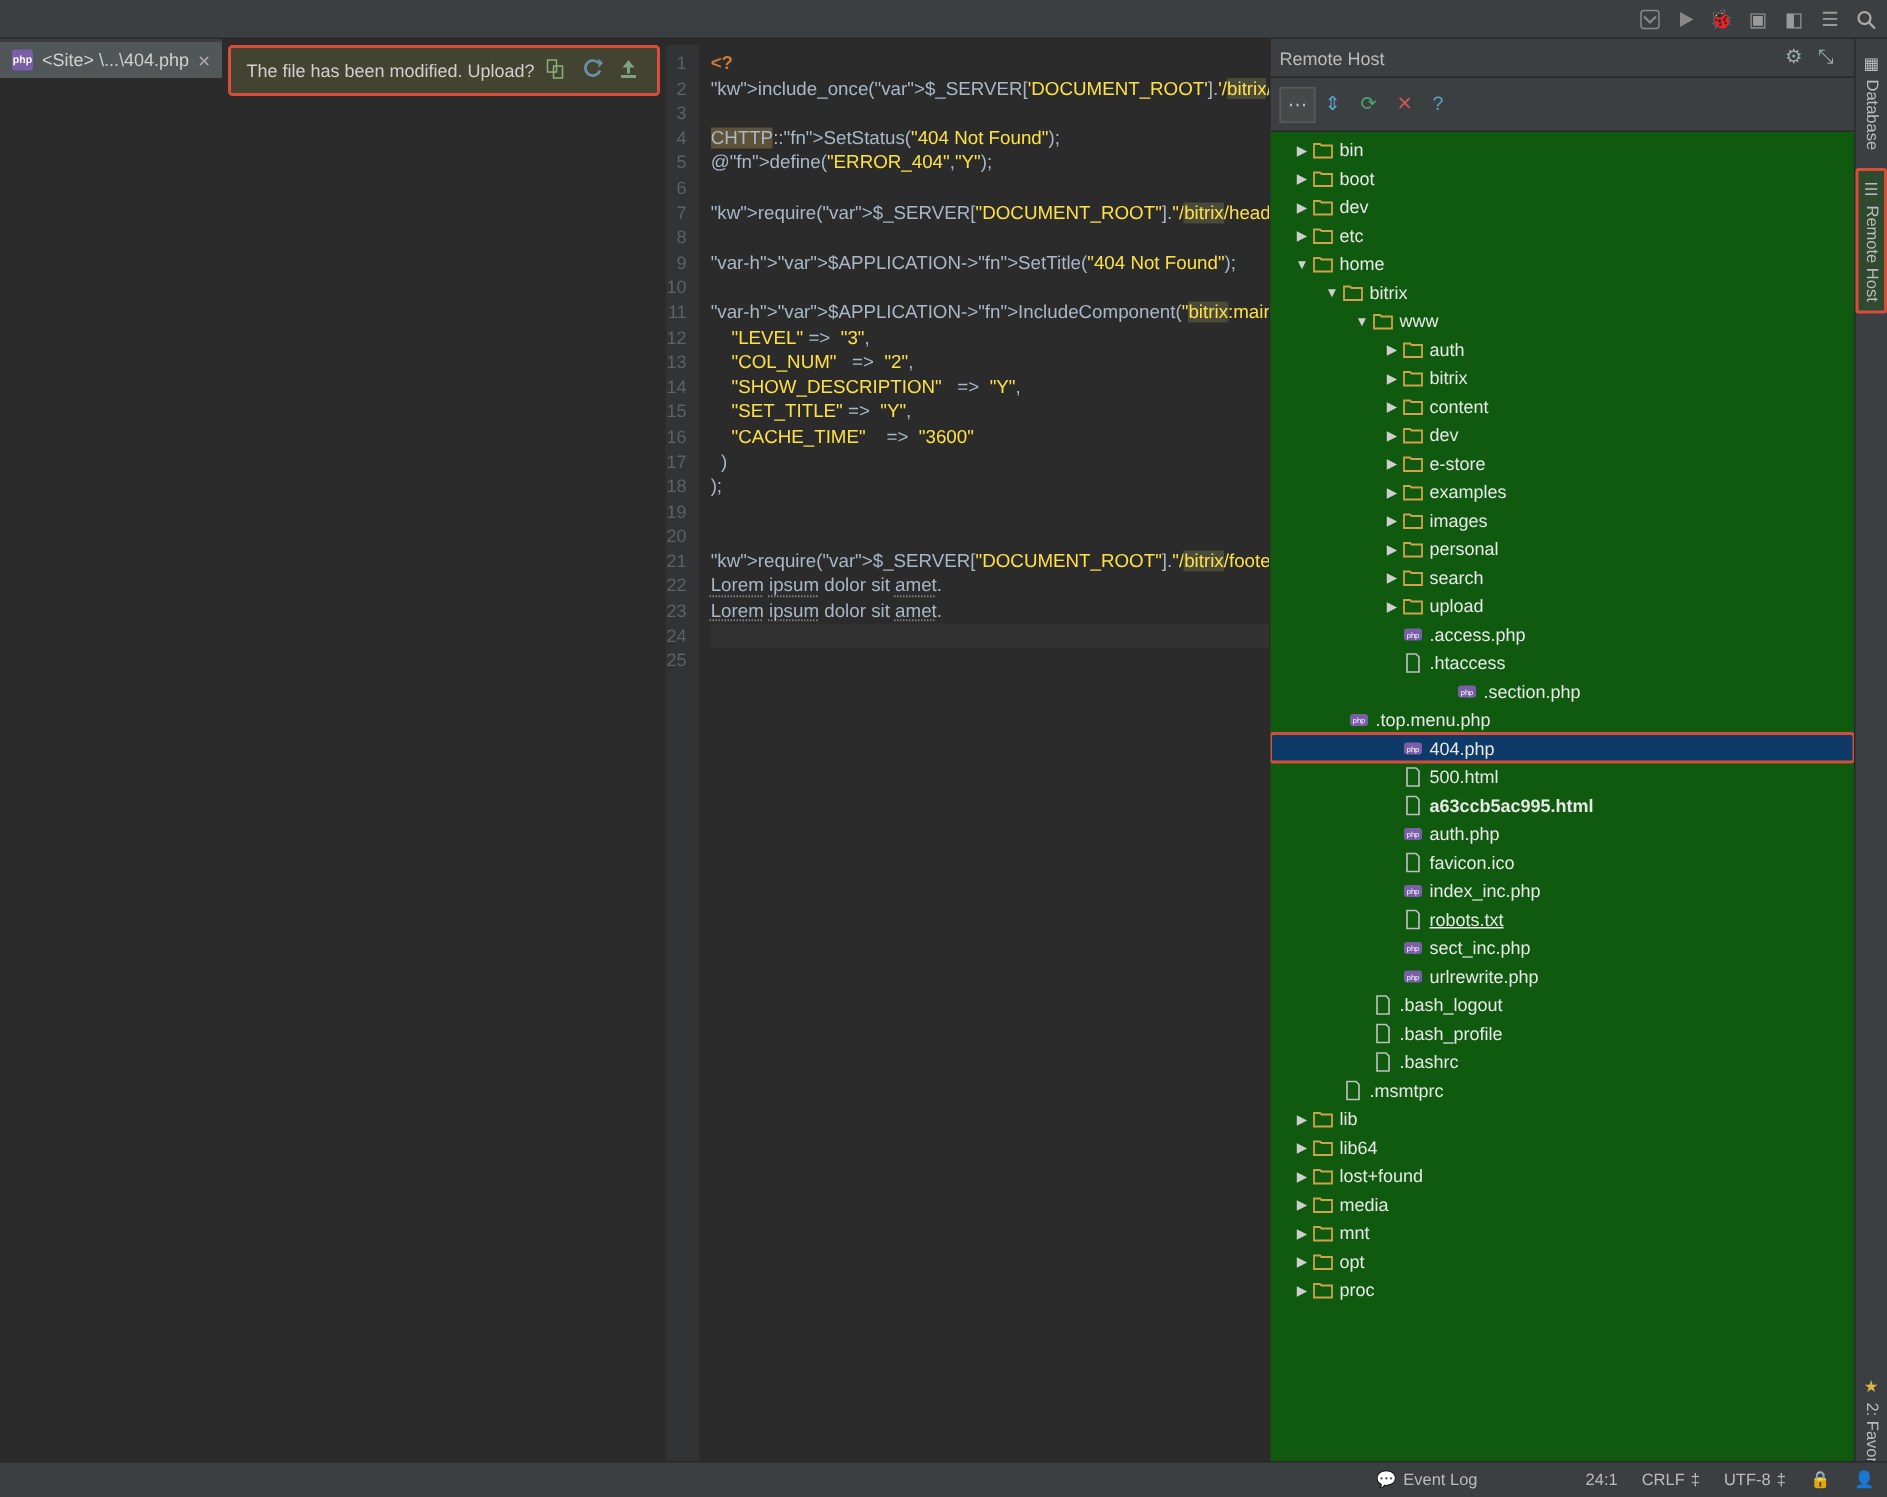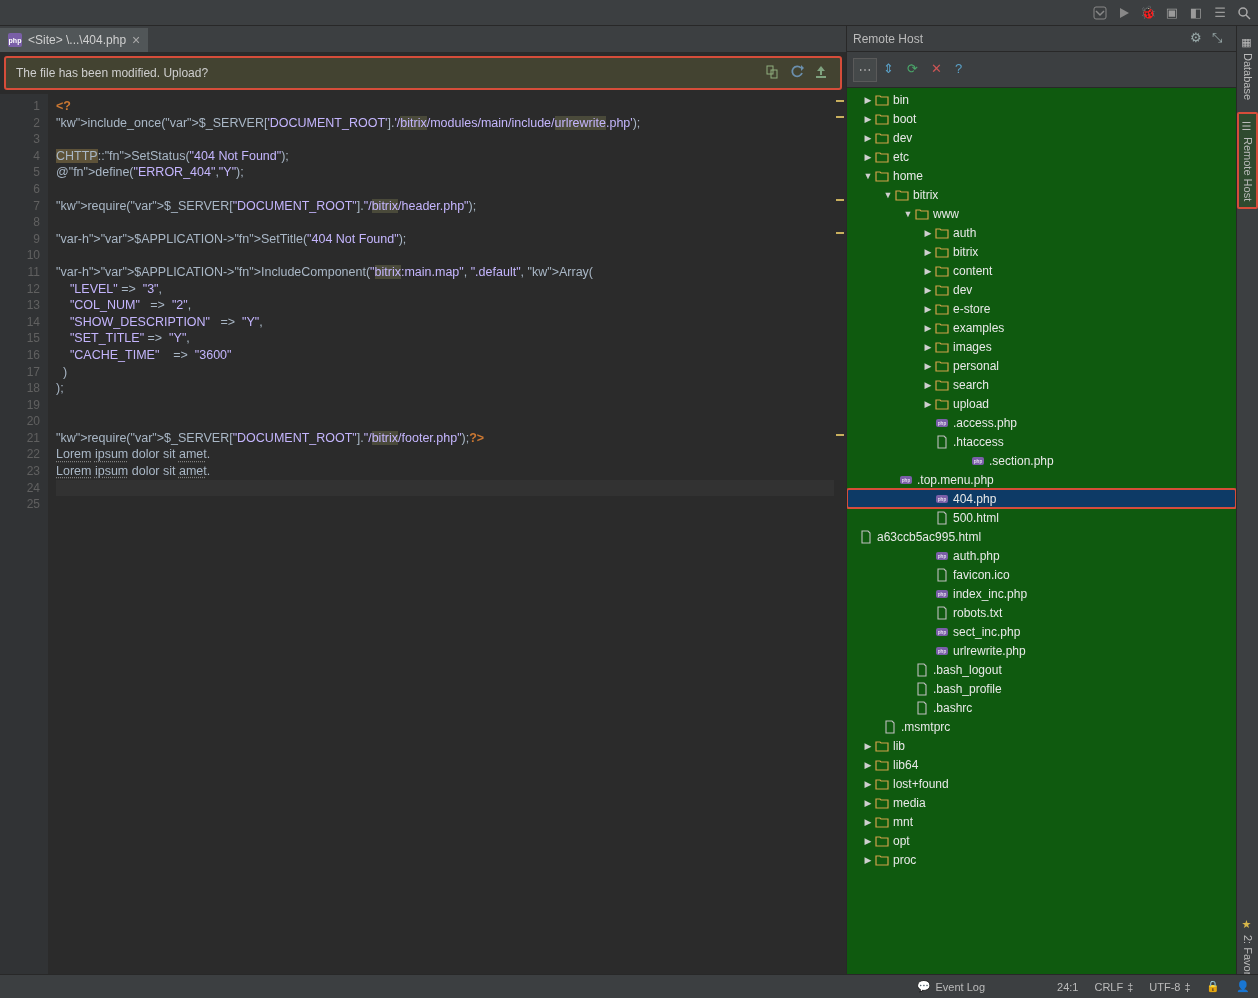--- a/index.html
+++ b/index.html
@@ -4,21 +4,21 @@
 <style>
   * { margin: 0; padding: 0; box-sizing: border-box; font-family: "Segoe UI", Arial, sans-serif; }
   body { width: 1258px; height: 998px; background: #2b2b2b; color: #bbb; overflow: hidden; font-size: 13px; }
 
   
   .top-toolbar { height: 26px; background: #3c3f41; border-bottom: 1px solid #282828; display: flex; justify-content: flex-end; align-items: center; padding-right: 6px; gap: 8px; }
   .top-toolbar .ticon { width: 16px; height: 16px; display: inline-flex; align-items: center; justify-content: center; color: #9a9a9a; }
 
   
   .main { display: flex; height: calc(100% - 26px); }
-  .left { flex: 1; display: flex; flex-direction: column; min-width: 0; }
+  .left { flex: 1; display: flex; min-width: 0; }
   .right { width: 390px; background: #3c3f41; display:flex; flex-direction:column; border-left:1px solid #282828;}
   .right-strip { width: 22px; background: #3c3f41; border-left:1px solid #282828; display:flex; flex-direction:column; align-items:center;}
 
   
   .tabbar { height: 26px; background: #3c3f41; display:flex; align-items:flex-end; }
   .tab { height: 24px; background:#515658; color:#d0d0d0; display:flex; align-items:center; padding:0 8px; gap:6px; font-size:12px;}
   .tab .close-x { color:#aaa; font-size:14px;}
   .php-badge { width:14px; height:14px; background:#7a5fa8; border-radius:2px; display:inline-flex; align-items:center; justify-content:center; font-size:7px; color:#fff; font-weight:bold;}
 
   
@@ -30,21 +30,21 @@
   .editor { flex:1; display:flex; background:#2b2b2b; overflow:hidden; margin-top:4px;}
   .gutter { width:48px; background:#313335; color:#606060; text-align:right; padding:4px 8px 0 0; font-family:monospace; font-size:12px; line-height:16.6px;}
   .gutter div { height:16.6px;}
   .code { flex:1; padding:4px 0 0 8px; font-family:monospace; font-size:12.5px; line-height:16.6px; white-space:pre; color:#a9b7c6; position:relative; }
   .code .ln { height:16.6px; }
   .cursor-line { background:#323232; }
   .rmargin { width:12px; background:#2b2b2b; position:relative;}
   .rmargin .mark { position:absolute; right:2px; width:8px; height:2px; background:#c9b05e;}
   
   .kw  { color:#cc7832; font-weight:bold;}
-  .str { color:#c4b5fd;}
+  .str { color:#fde047;}
   .var-h { color:#a9b7c6; background:#5e5339;}
   .hint { background:#4a4a3a;}
   .under { text-decoration: underline dotted #808080; text-underline-offset:2px;}
 
   
   .rh-header { height:26px; display:flex; align-items:center; padding:0 6px; gap:4px; border-bottom:1px solid #282828;}
   .rh-header .title { flex:1; font-size:12px; color:#bbbbbb; }
   .rh-tool  { height:36px; display:flex; align-items:center; padding:4px 6px; gap:6px; border-bottom:1px solid #282828;}
   .combo { flex:1; height:24px; background:#45494a; border:1px solid #5a5a5a; display:flex; align-items:center; padding:0 6px; gap:6px; font-size:12px; color:#ddd;}
   .combo .dd { margin-left:auto; border-left:1px solid #5a5a5a; padding-left:6px;}
@@ -389,21 +389,21 @@
         </div>
         <div class="row" style="padding-left: 76px;">
           <span class="arrow empty">▶</span>
           <span class="ficon">
             <svg width="14" height="14" viewBox="0 0 14 14">
               <path d="M3 1h6l2 2v10H3z" fill="none" stroke="#c0c0c0" stroke-width="1.1"></path>
             </svg>
           </span>
           <span>500.html</span>
         </div>
-        <div class="row" style="">
+        <div class="row" style="padding-left: 76px; font-weight: bold;">
           <span class="arrow empty">▶</span>
           <span class="ficon">
             <svg width="14" height="14" viewBox="0 0 14 14">
               <path d="M3 1h6l2 2v10H3z" fill="none" stroke="#c0c0c0" stroke-width="1.1"></path>
             </svg>
           </span>
           <span>a63ccb5ac995.html</span>
         </div>
         <div class="row" style="padding-left: 76px;">
           <span class="arrow empty">▶</span>
@@ -427,21 +427,21 @@
         <div class="row" style="padding-left: 76px;">
           <span class="arrow empty">▶</span>
           <span class="ficon">
             <svg width="14" height="14" viewBox="0 0 14 14">
               <rect x="1" y="3" width="12" height="8" rx="2" fill="#7a5fa8"></rect>
               <text x="7" y="9" text-anchor="middle" font-size="5" fill="#fff">php</text>
             </svg>
           </span>
           <span>index_inc.php</span>
         </div>
-        <div class="row" style="padding-left: 76px;">
+        <div class="row" style="padding-left: 76px; text-decoration: underline;">
           <span class="arrow empty">▶</span>
           <span class="ficon">
             <svg width="14" height="14" viewBox="0 0 14 14">
               <path d="M3 1h6l2 2v10H3z" fill="none" stroke="#c0c0c0" stroke-width="1.1"></path>
             </svg>
           </span>
           <span>robots.txt</span>
         </div>
         <div class="row" style="padding-left: 76px;">
           <span class="arrow empty">▶</span>
@@ -483,21 +483,21 @@
         </div>
         <div class="row" style="padding-left: 56px;">
           <span class="arrow empty">▶</span>
           <span class="ficon">
             <svg width="14" height="14" viewBox="0 0 14 14">
               <path d="M3 1h6l2 2v10H3z" fill="none" stroke="#c0c0c0" stroke-width="1.1"></path>
             </svg>
           </span>
           <span>.bashrc</span>
         </div>
-        <div class="row" style="padding-left: 24px;">
+        <div class="row" style="padding-left: 36px;">
           <span class="arrow empty">▶</span>
           <span class="ficon">
             <svg width="14" height="14" viewBox="0 0 14 14">
               <path d="M3 1h6l2 2v10H3z" fill="none" stroke="#c0c0c0" stroke-width="1.1"></path>
             </svg>
           </span>
           <span>.msmtprc</span>
         </div>
         <div class="row" style="padding-left: 16px;">
           <span class="arrow">▶</span>

